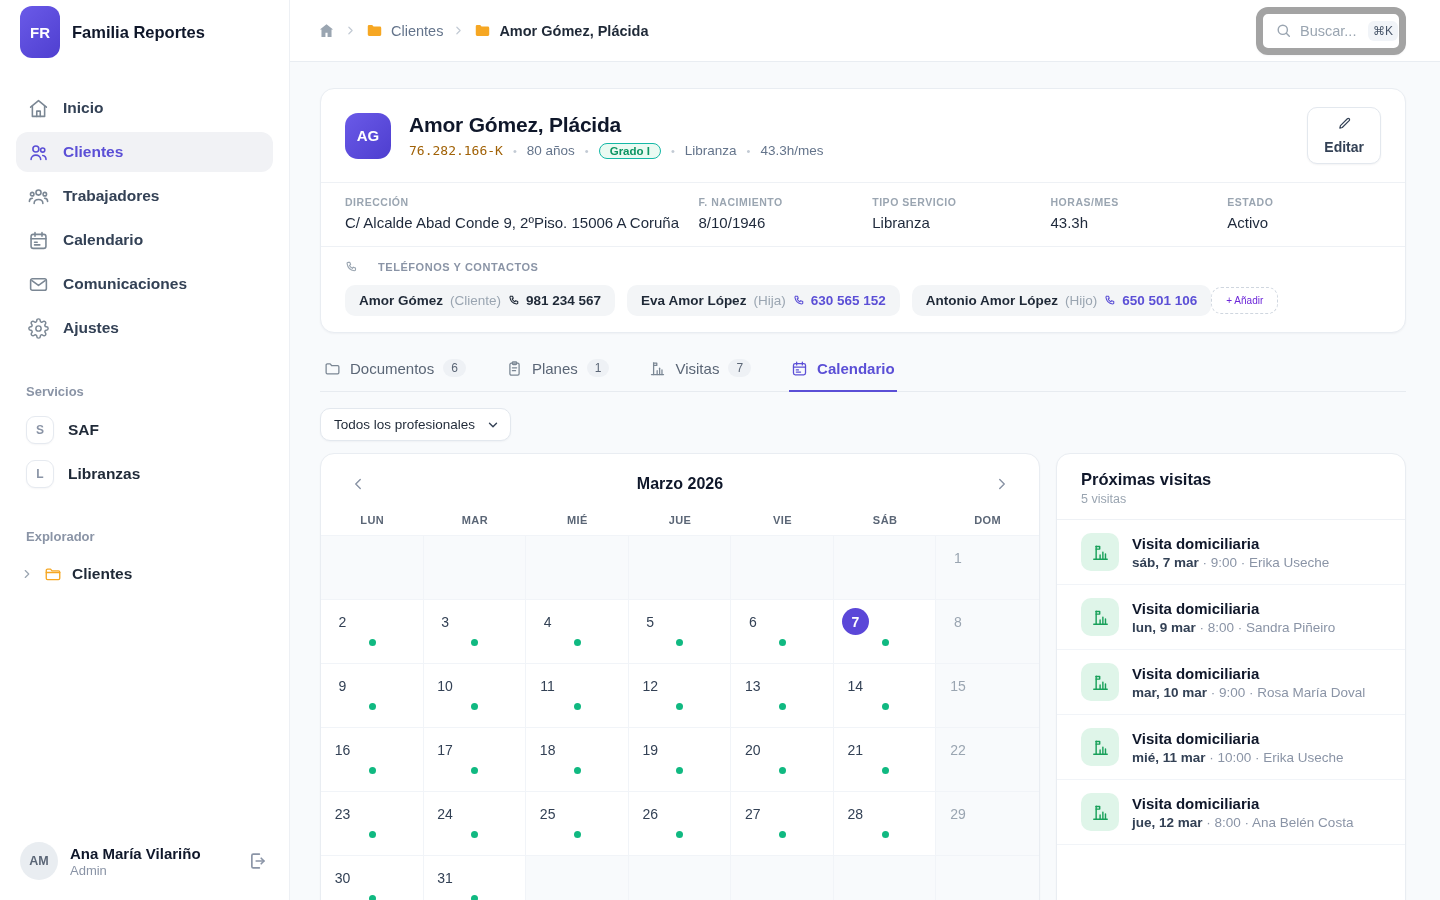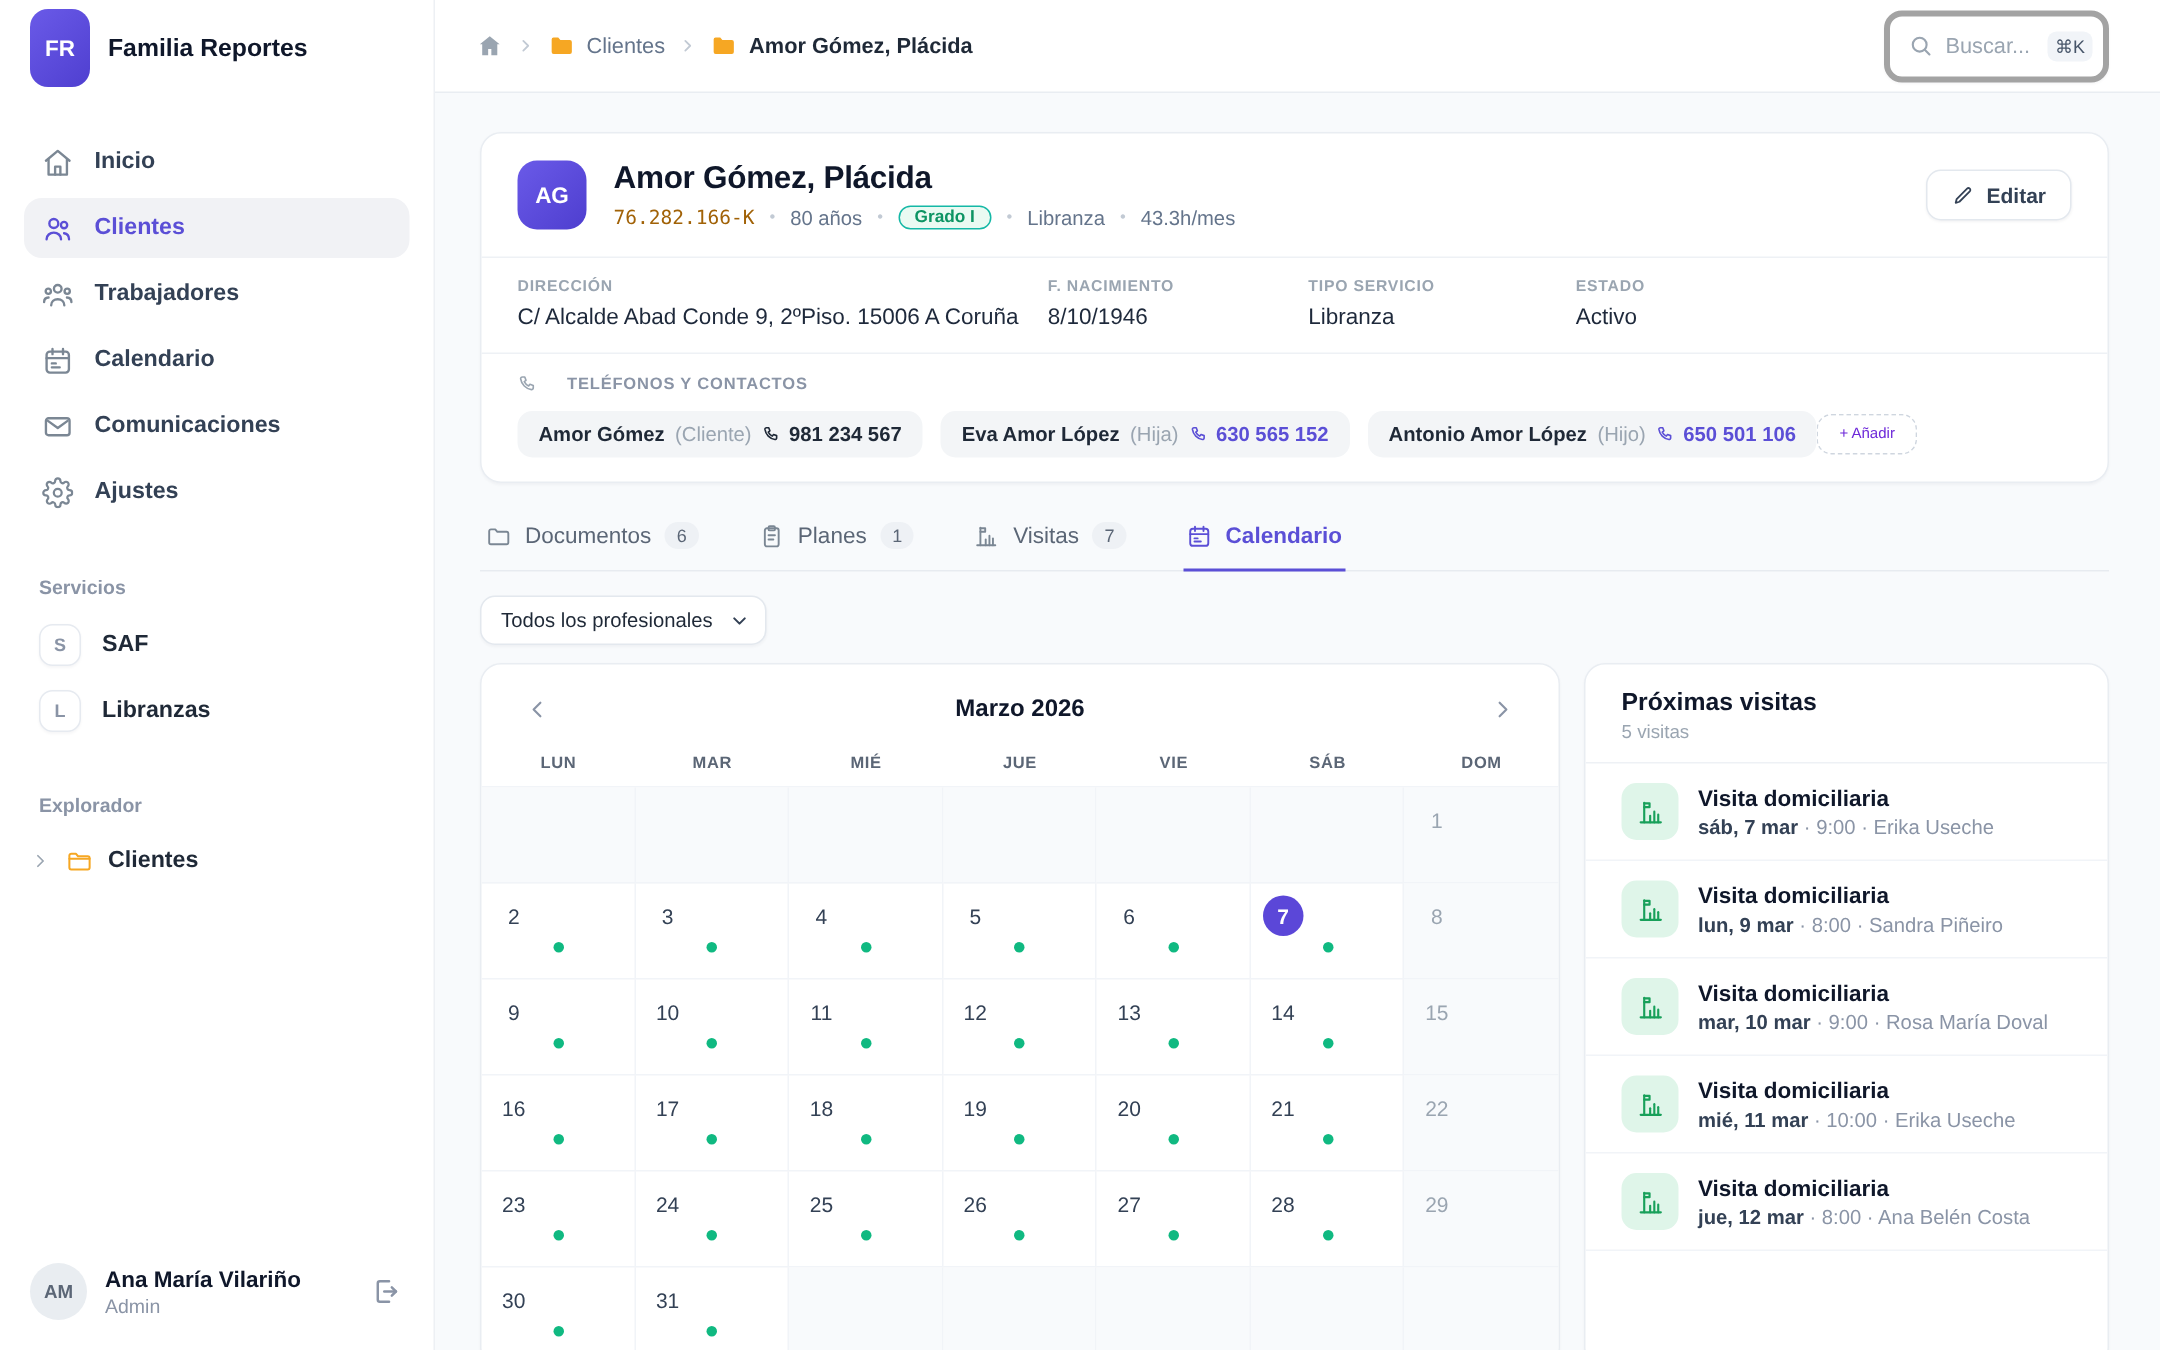--- a/index.html
+++ b/index.html
@@ -33,38 +33,38 @@
   .user-role { font-size:13px; color:#8a94a6; margin-top:1px; }
   .logout-btn { margin-left:auto; color:#8a94a6; cursor:pointer; }
 
   
   .main { flex:1; display:flex; flex-direction:column; min-width:0; }
   .topbar { height:62px; background:#fff; border-bottom:1px solid #e9edf2; display:flex; align-items:center; padding:0 34px 0 28px; }
   .breadcrumb { display:flex; align-items:center; gap:9px; font-size:14.5px; color:#64748b; }
   .bc-sep { color:#c2cad4; }
   .bc-item { display:flex; align-items:center; gap:8px; cursor:pointer; }
   .bc-item.current { color:#1f2937; font-weight:700; }
-  .search-box { margin-left:auto; width:150px; height:48px; border:4px solid #a3a3a3; border-radius:12px; box-shadow:0 1px 2px rgba(16,24,40,.04); display:flex; align-items:center; gap:8px; padding:0 10px 0 12px; background:#fff; }
+  .search-box { margin-left:auto; width:150px; height:48px; border:7px solid #a3a3a3; border-radius:12px; box-shadow:0 1px 2px rgba(16,24,40,.04); display:flex; align-items:center; gap:8px; padding:0 10px 0 12px; background:#fff; }
   .search-box .sicon { color:#9aa5b1; }
   .search-input { border:none; outline:none; width:60px; flex:1; font-size:14.5px; font-family:inherit; color:#334155; background:transparent; }
   .search-input::placeholder { color:#9aa5b1; }
   .kbd { background:#f1f4f8; border-radius:6px; padding:3px 5px; font-size:12px; color:#475569; }
 
   
   .content { flex:1; padding:26px 34px 0 30px; overflow:hidden; }
 
   .client-card { background:#fff; border:1px solid #e9edf2; border-radius:14px; box-shadow:0 1px 2px rgba(16,24,40,.04); }
   .client-head { display:flex; align-items:center; gap:18px; padding:18px 24px; }
   .client-avatar { width:46px; height:46px; border-radius:13px; background:linear-gradient(135deg,#6a5ae8,#4e3ecf); color:#fff; font-size:15px; font-weight:700; display:flex; align-items:center; justify-content:center; }
   .client-name { font-size:21px; font-weight:700; color:#0f172a; letter-spacing:-.2px; }
   .client-meta { display:flex; align-items:center; gap:10px; margin-top:6px; font-size:13.5px; color:#64748b; }
   .meta-sep { color:#c2cad4; font-size:11px; }
   .client-id { font-family:"DejaVu Sans Mono","Liberation Mono",monospace; font-size:13px; color:#a16207; }
   .grade-badge { font-size:11.5px; font-weight:700; color:#0d9463; background:#eafaf2; border:1px solid #14b8a6; border-radius:999px; padding:1px 10px; }
-  .edit-btn { margin-left:auto; display:flex; align-items:center; gap:8px; background:#fff; border:1px solid #e3e8ee; border-radius:10px; padding:8px 16px; font-size:14px; font-weight:600; color:#334155; cursor:pointer; box-shadow:0 1px 2px rgba(16,24,40,.05); font-family:inherit; }
+  .edit-btn { margin-left:auto; display:flex; align-items:center; gap:8px; background:#fff; border:1px solid #e3e8ee; border-radius:10px; padding:8px 16px; font-size:14px; font-weight:600; color:#334155; cursor:pointer; box-shadow:0 1px 2px rgba(16,24,40,.05); font-family:inherit;flex-direction:column; }
 
   .client-fields { display:grid; grid-template-columns:2.3fr 1.13fr 1.16fr 1.15fr 1fr; border-top:1px solid #eef1f5; padding:13px 24px 15px; }
   .field-label { font-size:10.5px; font-weight:700; letter-spacing:.05em; color:#9aa5b1; }
   .field-value { font-size:15px; color:#1e293b; margin-top:6px; }
 
   .client-contacts { border-top:1px solid #eef1f5; padding:13px 24px 16px; }
   .contacts-head { display:flex; align-items:center; gap:19px; font-size:11px; font-weight:700; letter-spacing:.05em; color:#8a94a6; }
   .chips-row { display:flex; align-items:center; margin-top:11px; }
   .chip { display:flex; align-items:center; gap:7px; background:#f3f5f7; border-radius:10px; padding:8px 14px; font-size:13.5px; cursor:pointer; }
   .chip-name { font-weight:700; color:#1f2937; }
@@ -326,20 +326,24 @@
             <div class="field">
               <div class="field-label">F. NACIMIENTO</div>
               <div class="field-value">8/10/1946</div>
             </div>
 
             <div class="field">
               <div class="field-label">TIPO SERVICIO</div>
               <div class="field-value">Libranza</div>
             </div>
 
+            <div class="field">
+              <div class="field-label">HORAS/MES</div>
+              <div class="field-value">43.3h</div>
+            </div>
 
             <div class="field">
               <div class="field-label">ESTADO</div>
               <div class="field-value">Activo</div>
             </div>
           </div>
 
         <div class="client-contacts">
           <div class="contacts-head">
             <span>

